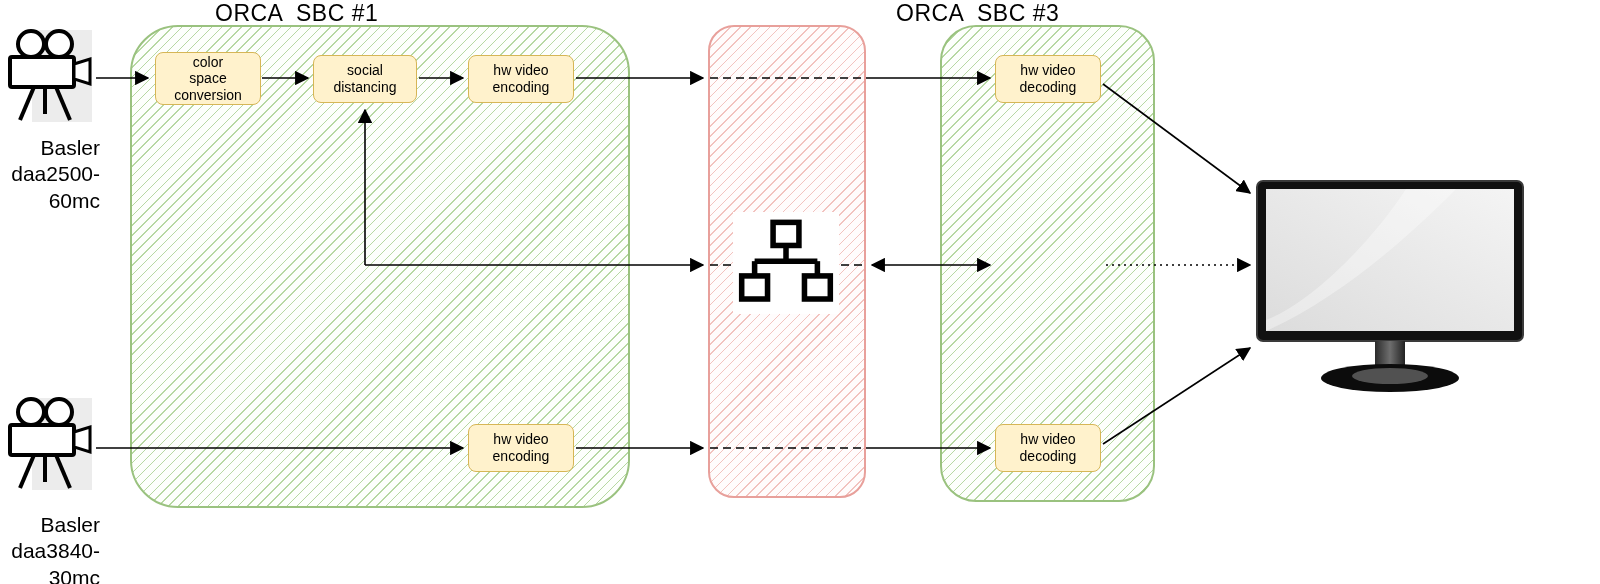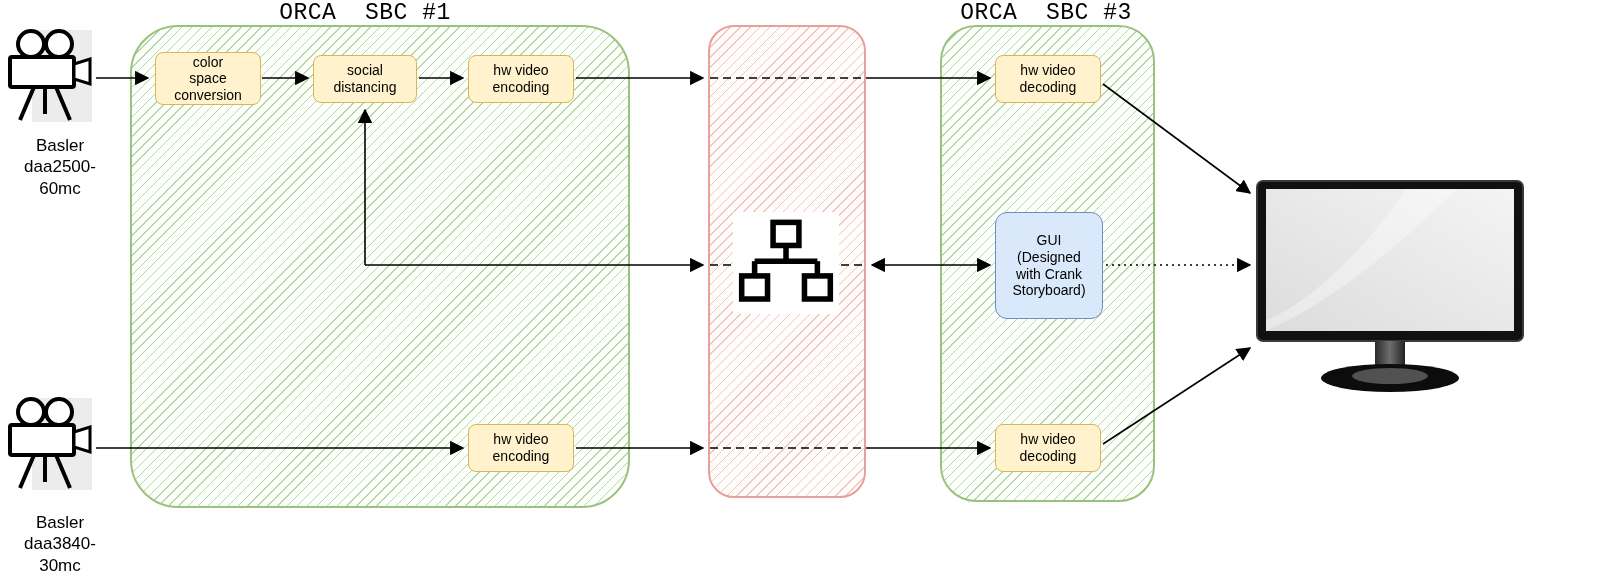--- a/index.html
+++ b/index.html
@@ -13,31 +13,31 @@
     background-color:#fdfffc;
     background-image: repeating-linear-gradient(135deg, var(--sbc-hatch) 0 1px, transparent 1px 7px);
   }
   .zone.red {
     border-color: var(--network-border);
     border-radius: 26px;
     background-color:#fffcfc;
     background-image: repeating-linear-gradient(135deg, var(--network-hatch) 0 1px, transparent 1px 7px);
   }
 
-  .zone-title { position:absolute; font-size:23px; text-align:center; white-space:pre; letter-spacing:0.5px;font-family:Liberation Mono, monospace; }
+  .zone-title { position:absolute; font-size:23px; text-align:left; white-space:pre; letter-spacing:0.5px; }
 
   .node {
     position:absolute; display:flex; align-items:center; justify-content:center;
     text-align:center; font-size:14px; line-height:1.18; white-space:pre-line;
     background: var(--node-fill); border:1px solid var(--node-border); border-radius:8px;
   }
   .node.gui { background: var(--gui-fill); border:1px solid var(--gui-border); border-radius:12px; }
 
   .cam-label, .monitor-label {
-    position:absolute; font-size:17px; line-height:1.25; text-align:center; white-space:pre-line;margin-left:10px;
+    position:absolute; font-size:21px; line-height:1.25; text-align:right; white-space:pre-line;
   }
 
   .icon-box { position:absolute; }
   .net-bg { position:absolute; background:#fff; display:flex; align-items:center; justify-content:center; }
 
   svg.overlay { position:absolute; left:0; top:0; pointer-events:none; }
   .arrow { stroke: var(--arrow); stroke-width:1.6; fill:none; }
   .dash { stroke-dasharray: 8 5; }
   .dot  { stroke-dasharray: 2 4; }
 </style>
@@ -86,24 +86,20 @@
   <div class="node" style="left:155px; top:52px; width:106px; height:53px;">color
 space
 conversion</div>
   <div class="node" style="left:468px; top:55px; width:106px; height:48px;">hw video
 encoding</div>
   <div class="node" style="left:468px; top:424px; width:106px; height:48px;">hw video
 encoding</div>
 
   <div class="node" style="left:995px; top:55px; width:106px; height:48px;">hw video
 decoding</div>
-  <div class="node gui" style="left:995px; top:212px; width:108px; height:107px;">GUI
-(Designed
-with Crank
-Storyboard)</div>
   <div class="node" style="left:995px; top:424px; width:106px; height:48px;">hw video
 decoding</div>
 
   <div class="net-bg" style="left:733px; top:212px; width:106px; height:102px;">
     <svg width="96" height="92" viewBox="0 0 104 96">
       <g stroke="#000" stroke-width="6" fill="none">
         <path d="M52,29 L52,46"></path>
         <path d="M18,46 L86,46"></path>
         <path d="M18,46 L18,62"></path>
         <path d="M86,46 L86,62"></path>

